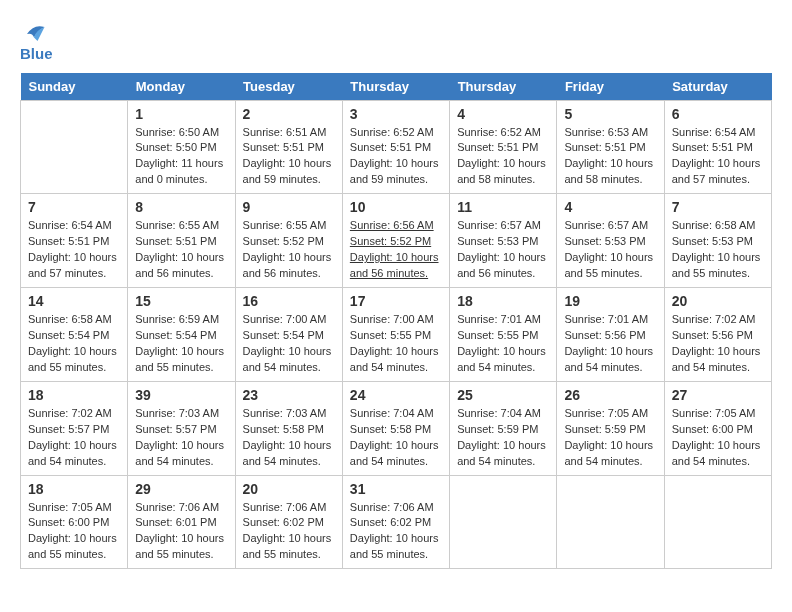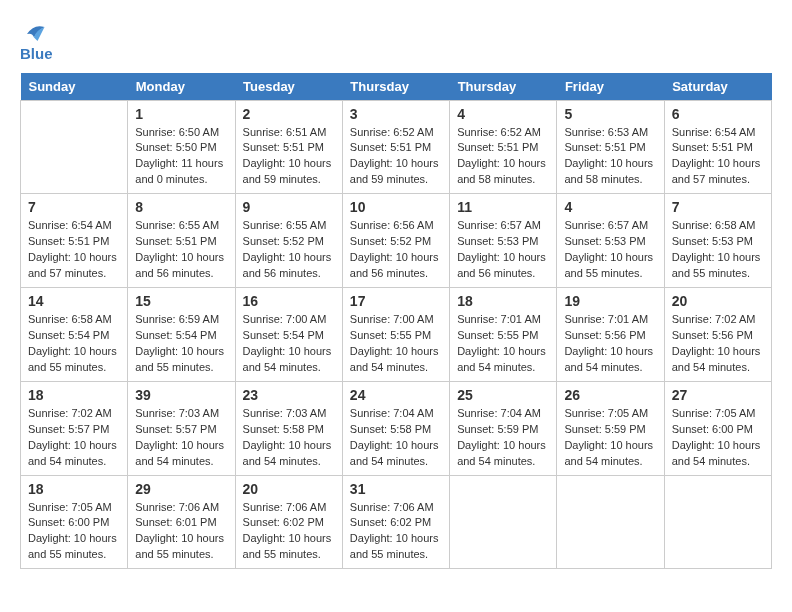--- a/index.html
+++ b/index.html
@@ -153,21 +153,21 @@
 Daylight: 10 hours and 56 minutes.</div>
         </td>
         <td>
           <span class="day-number">9</span>
           <div class="day-info" style="white-space: pre-line;">Sunrise: 6:55 AM
 Sunset: 5:52 PM
 Daylight: 10 hours and 56 minutes.</div>
         </td>
         <td>
           <span class="day-number">10</span>
-          <div class="day-info" style="white-space: pre-line;">Sunrise: 6:56 AM
+          <div class="day-info" style="white-space: pre-line; text-decoration: underline;">Sunrise: 6:56 AM
 Sunset: 5:52 PM
 Daylight: 10 hours and 56 minutes.</div>
         </td>
         <td>
           <span class="day-number">11</span>
           <div class="day-info" style="white-space: pre-line;">Sunrise: 6:57 AM
 Sunset: 5:53 PM
 Daylight: 10 hours and 56 minutes.</div>
         </td>
         <td>

